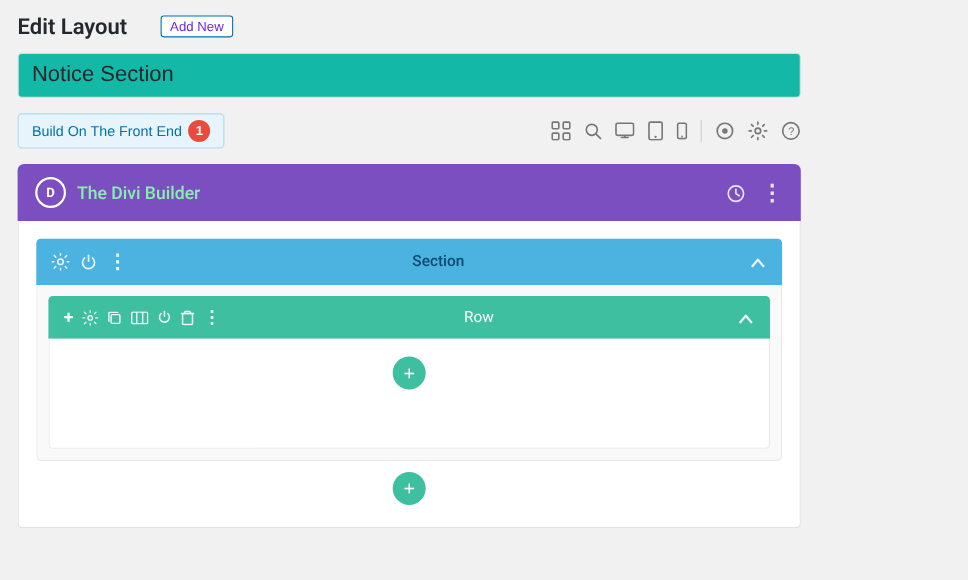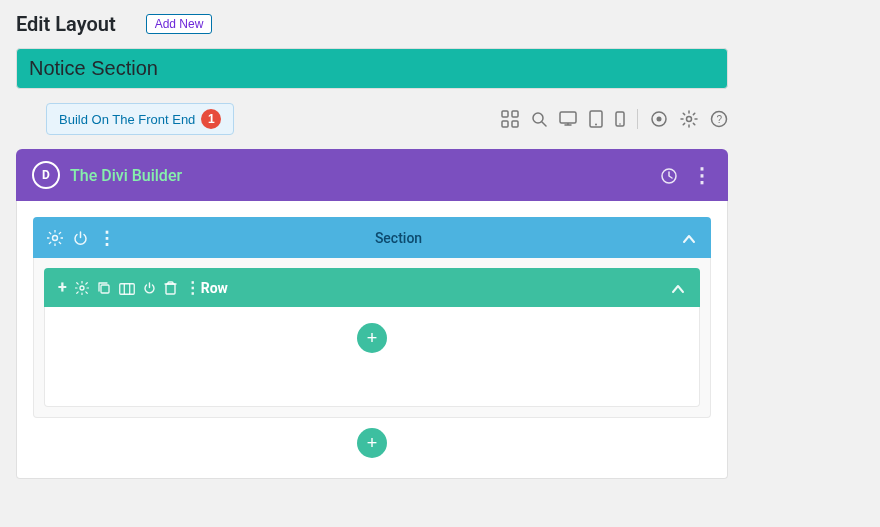--- a/index.html
+++ b/index.html
@@ -229,23 +229,24 @@
     }
 
     .row-bar-icon {
       color: rgba(255,255,255,0.9);
       cursor: pointer;
       font-size: 13px;
     }
 
     .row-bar-title-center {
       flex: 1;
+      text-align: center;
       color: #fff;
       font-size: 14px;
-      font-weight: 700;
+      font-weight: 400;
     }
 
     .row-bar-right {
       color: rgba(255,255,255,0.9);
       cursor: pointer;
       font-size: 16px;
     }
 
     
     .row-body {
@@ -305,21 +306,21 @@
   <div class="page-header">
     <span class="page-title">Edit Layout</span>
     <button class="add-new-btn">Add New</button>
   </div>
 
   
   <input class="layout-name-input" type="text" value="Notice Section" placeholder="Layout Name" style="">
 
   
   <div class="toolbar-row">
-    <div style="display:flex;align-items:center;gap:8px;margin-left:30px;">
+    <div style="display:flex;align-items:center;gap:8px;">
       <button class="build-btn">
         <span>Build On The Front End</span>
         <span class="notification-badge">1</span>
       </button>
     </div>
     <div class="toolbar-icons">
 
       <span class="toolbar-icon">
         <svg width="18" height="18" viewBox="0 0 18 18" fill="none">
           <rect x="1" y="1" width="6" height="6" rx="1" stroke="#777" stroke-width="1.5"></rect>

